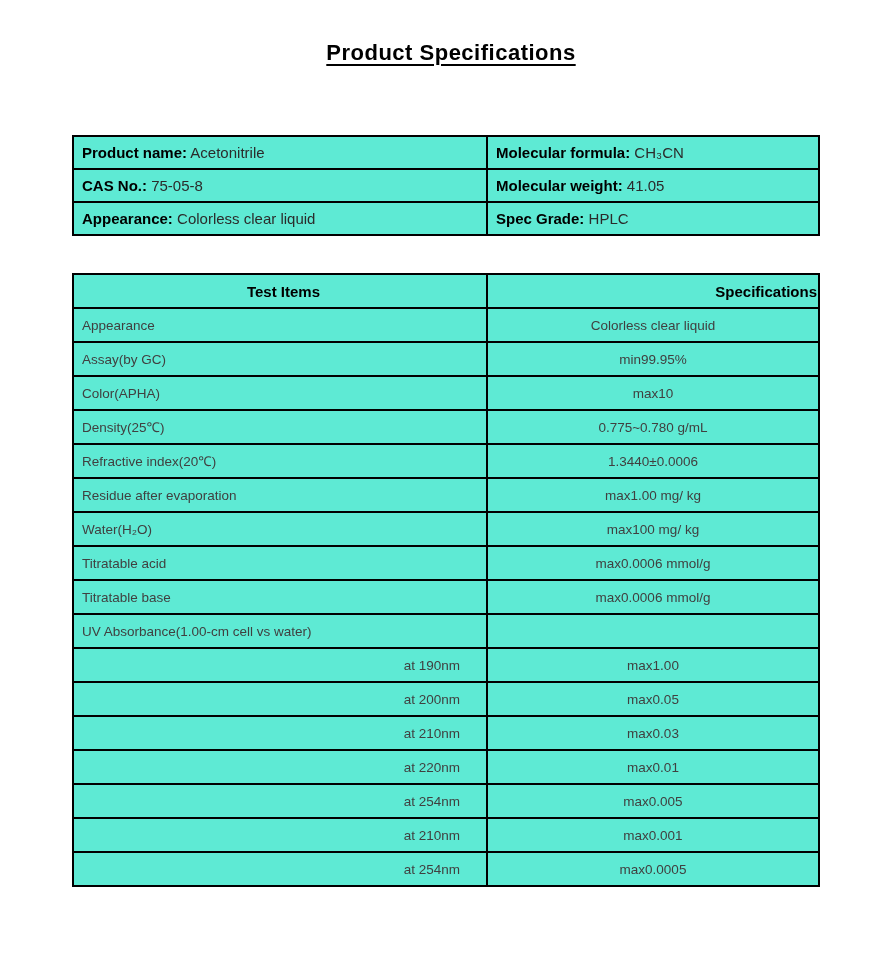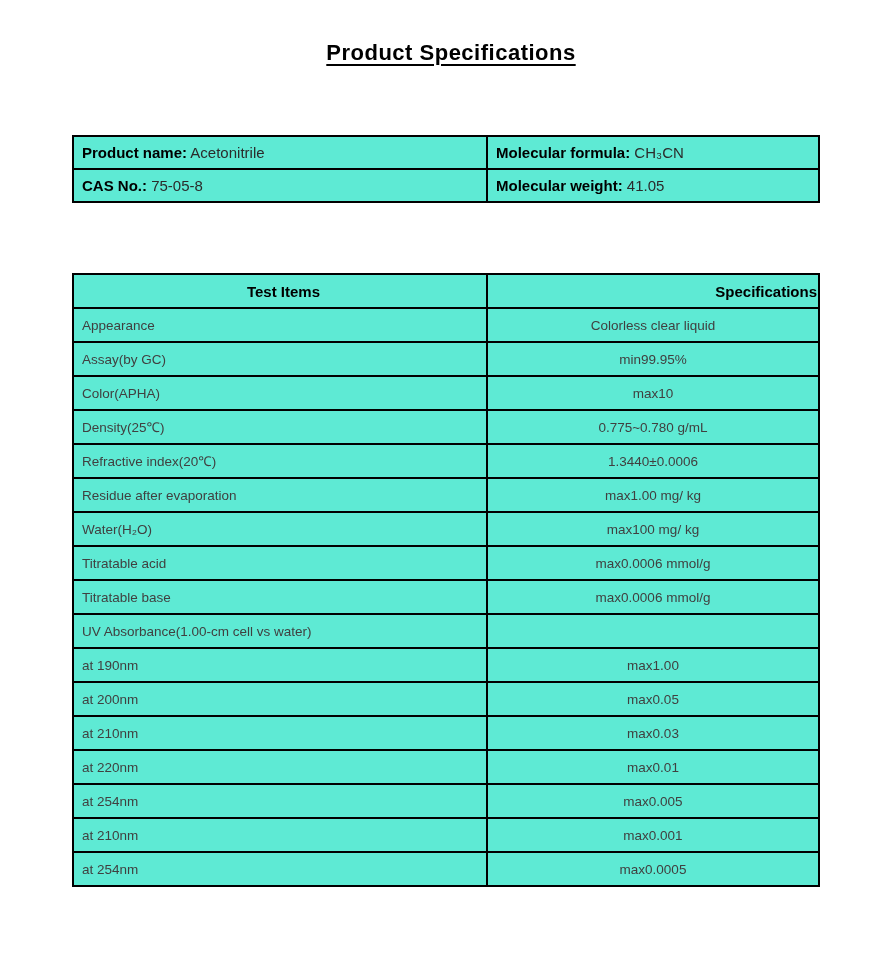--- a/index.html
+++ b/index.html
@@ -65,21 +65,21 @@
     color: #000;
   }
   .spec-table th.item-col { text-align: center; padding-left: 8px; }
   .spec-table th.spec-col { text-align: right; border-radius: 7px; }
   .spec-table td {
     height: 30px;
     font-size: 13.5px;
     color: #404040;
   }
   .spec-table td.item-cell { text-align: left; padding-left: 8px; }
-  .spec-table td.item-cell.indent { padding-right: 26px; }
+  .spec-table td.item-cell.indent { text-align: right; padding-right: 26px; }
   .spec-table td.spec-cell { text-align: center; }
 
   .col-item { width: 414px; }
   .col-spec { width: 332px; }
 </style>
 </head>
 <body>
 
 <div class="page-title">
   <span>Product Specifications</span>
@@ -104,20 +104,30 @@
     <tr>
       <td>
         <span class="lbl">CAS No.:</span>
         <span class="val">75-05-8</span>
       </td>
       <td>
         <span class="lbl">Molecular weight:</span>
         <span class="val">41.05</span>
       </td>
     </tr>
+    <tr>
+      <td>
+        <span class="lbl">Appearance:</span>
+        <span class="val">Colorless clear liquid</span>
+      </td>
+      <td>
+        <span class="lbl">Spec Grade:</span>
+        <span class="val">HPLC</span>
+      </td>
+    </tr>
   </tbody>
 </table>
 
 <table class="spec-table">
   <colgroup>
       <col class="col-item">
       <col class="col-spec">
     </colgroup>
   <thead>
     <tr>

